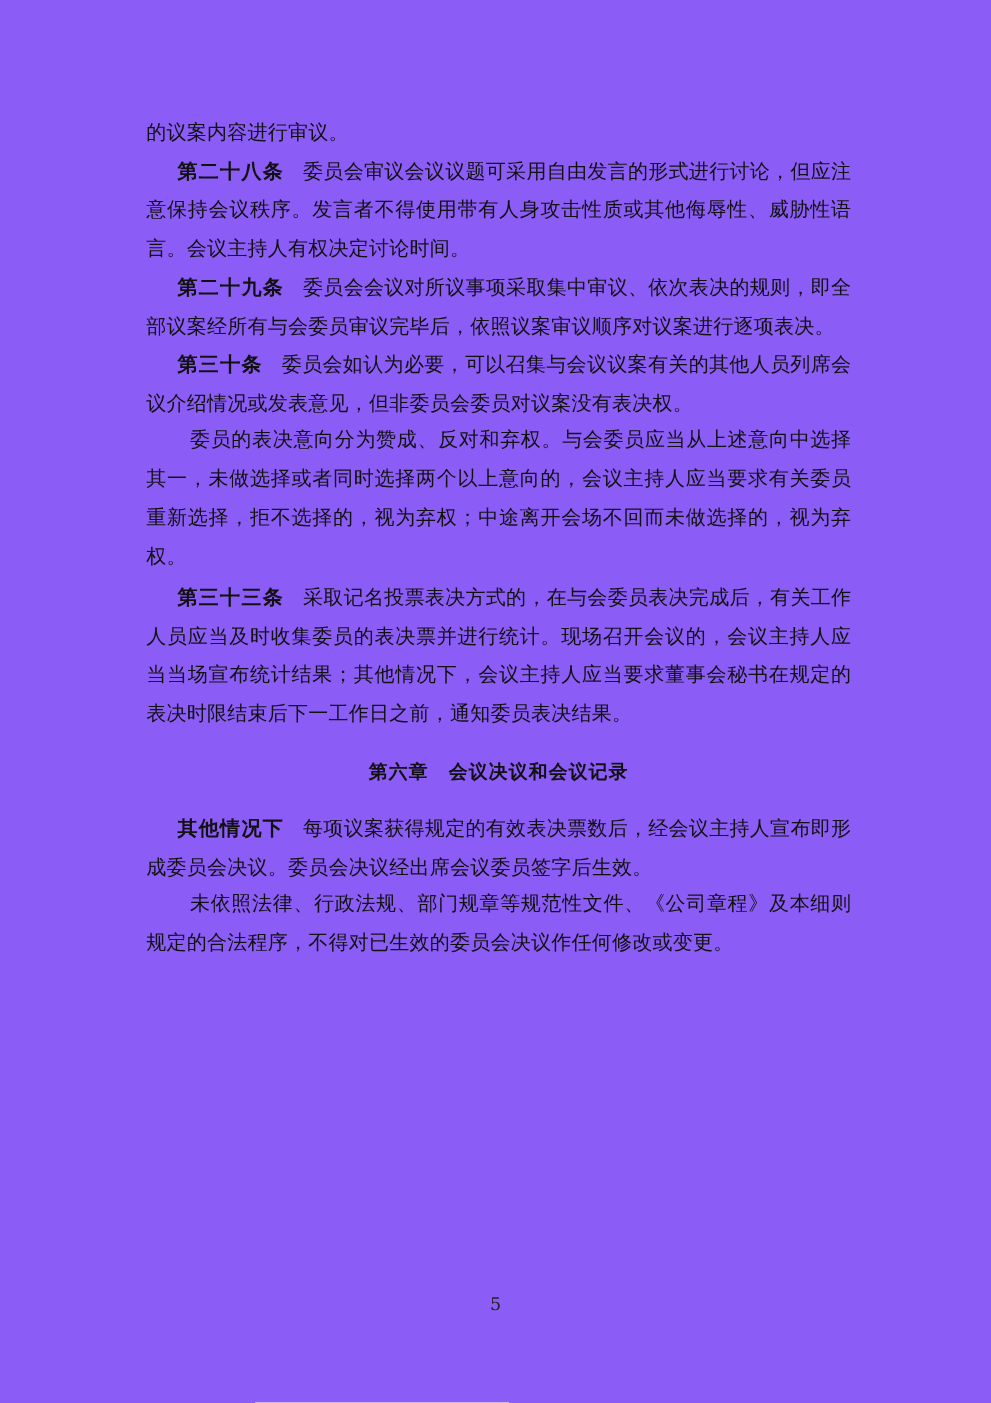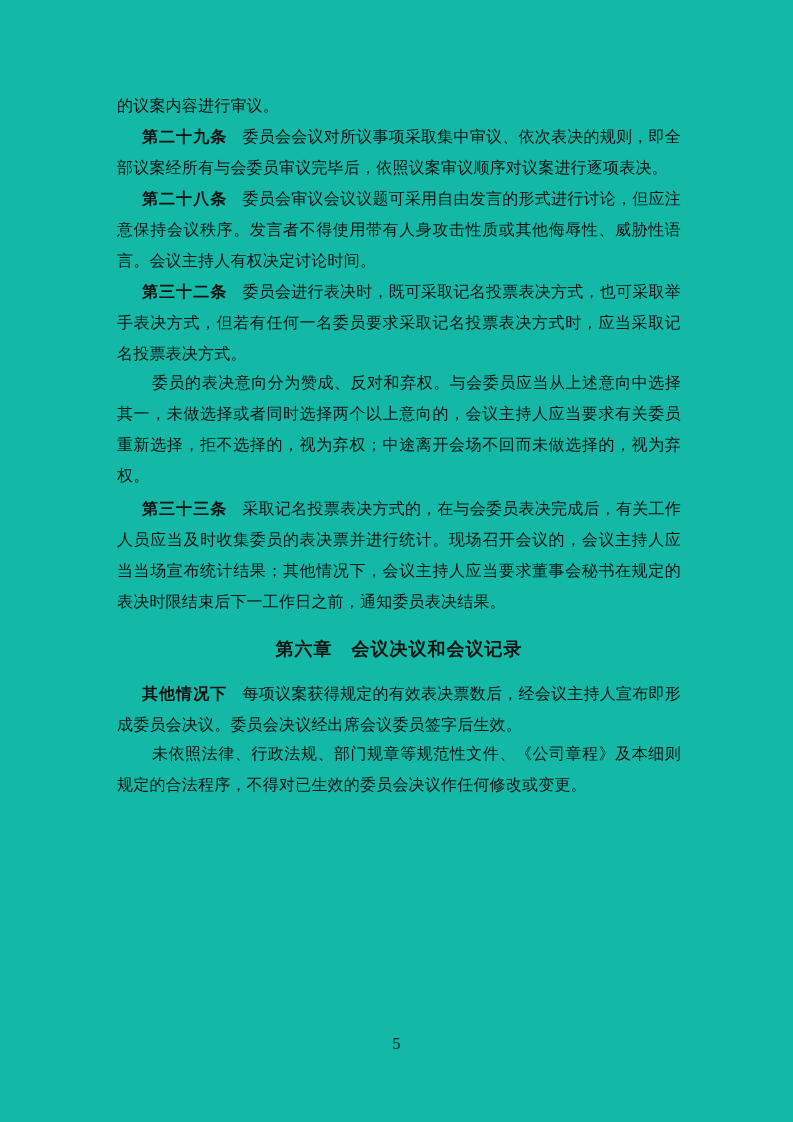--- a/index.html
+++ b/index.html
@@ -4,21 +4,21 @@
 <style>
   html, body {
     margin: 0;
     padding: 0;
     background: #ffffff;
   }
   .page {
     position: relative;
     width: 793px;
     height: 1122px;
-    background: #14b8a6;
+    background: #8b5cf6;
     color: #111111;
     font-family: "DejaVu Serif", "Liberation Serif", serif;
     overflow: hidden;
   }
   .content {
     position: absolute;
     left: 117px;
     top: 90px;
     width: 564px;
   }
@@ -37,44 +37,44 @@
     font-family: "DejaVu Sans", "Liberation Sans", sans-serif;
     font-weight: bold;
     margin-right: 0.95em;
     letter-spacing: 1px;
   }
   p.chapter {
     text-align: center;
     text-indent: 0;
     font-family: "DejaVu Sans", "Liberation Sans", sans-serif;
     font-weight: bold;
-    font-size: 18px;
+    font-size: 15px;
     margin-top: 16px;
     margin-bottom: 14px;
     letter-spacing: 1px;
   }
   .page-number {
     position: absolute;
     top: 1036px;
     left: 0;
     right: 0;
     text-align: center;
     font-size: 14px;
     color: #222222;
   }
 </style>
 </head>
 <body>
 
 <div class="page">
   <div class="content" id="content">
       <p class="continuation">的议案内容进行审议。</p>
+      <p class="article"><b class="article-label">第二十八条</b><span>委员会审议会议议题可采用自由发言的形式进行讨论，但应注意保持会议秩序。发言者不得使用带有人身攻击性质或其他侮辱性、威胁性语言。会议主持人有权决定讨论时间。</span></p>
       <p class="article"><b class="article-label">第二十九条</b><span>委员会会议对所议事项采取集中审议、依次表决的规则，即全部议案经所有与会委员审议完毕后，依照议案审议顺序对议案进行逐项表决。</span></p>
-      <p class="article"><b class="article-label">第二十八条</b><span>委员会审议会议议题可采用自由发言的形式进行讨论，但应注意保持会议秩序。发言者不得使用带有人身攻击性质或其他侮辱性、威胁性语言。会议主持人有权决定讨论时间。</span></p>
-      <p class="article"><b class="article-label">第三十二条</b><span>委员会进行表决时，既可采取记名投票表决方式，也可采取举手表决方式，但若有任何一名委员要求采取记名投票表决方式时，应当采取记名投票表决方式。</span></p>
+      <p class="article"><b class="article-label">第三十条</b><span>委员会如认为必要，可以召集与会议议案有关的其他人员列席会议介绍情况或发表意见，但非委员会委员对议案没有表决权。</span></p>
       <p class="plain">委员的表决意向分为赞成、反对和弃权。与会委员应当从上述意向中选择其一，未做选择或者同时选择两个以上意向的，会议主持人应当要求有关委员重新选择，拒不选择的，视为弃权；中途离开会场不回而未做选择的，视为弃权。</p>
       <p class="article"><b class="article-label">第三十三条</b><span>采取记名投票表决方式的，在与会委员表决完成后，有关工作人员应当及时收集委员的表决票并进行统计。现场召开会议的，会议主持人应当当场宣布统计结果；其他情况下，会议主持人应当要求董事会秘书在规定的表决时限结束后下一工作日之前，通知委员表决结果。</span></p>
       <p class="chapter">第六章　会议决议和会议记录</p>
       <p class="article"><b class="article-label">其他情况下</b><span>每项议案获得规定的有效表决票数后，经会议主持人宣布即形成委员会决议。委员会决议经出席会议委员签字后生效。</span></p>
       <p class="plain">未依照法律、行政法规、部门规章等规范性文件、《公司章程》及本细则规定的合法程序，不得对已生效的委员会决议作任何修改或变更。</p>
     </div>
   <div class="page-number">5</div>
 </div>
 
 </body></html>

